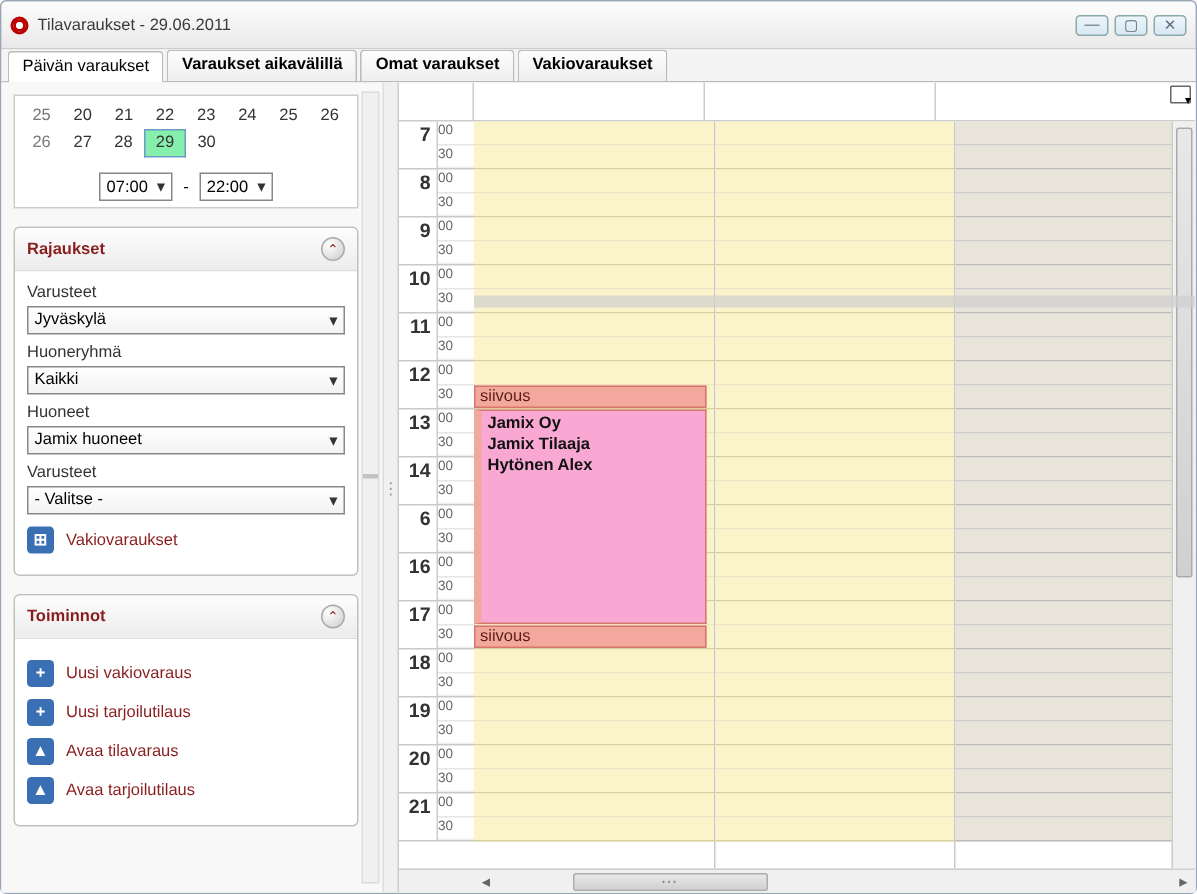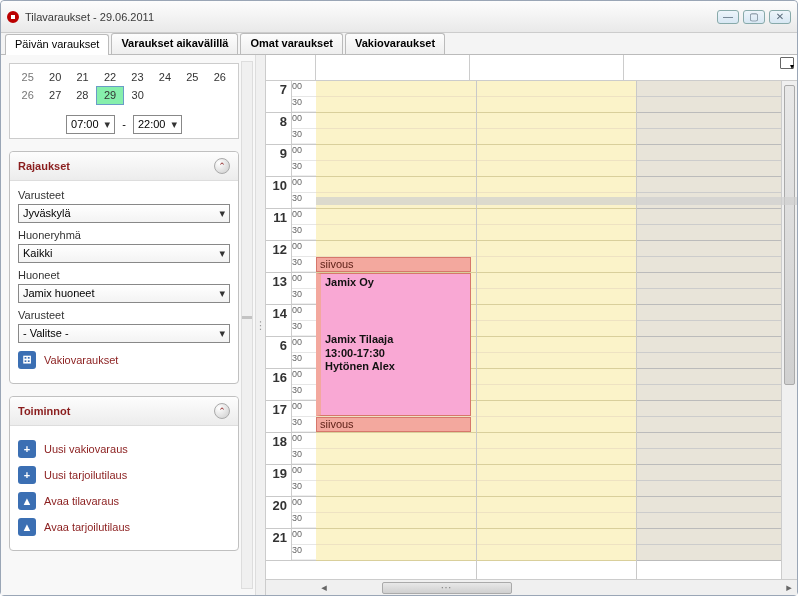--- a/index.html
+++ b/index.html
@@ -417,22 +417,21 @@
               </div>
 
             <div class="greyband" style="top:116px;"></div>
           </div>
         </div>
 
         <div style="position:absolute; left:50px; top:0; bottom:0; width:calc((100% - 50px - 16px)/3);">
           <div class="event ev-siivous" style="top:176px;"><span>siivous</span></div>
           <div class="event ev-book" style="top:192px; height:143px;">
             <div style="font-weight:bold;">Jamix Oy</div>
-            <div style="font-weight:bold;margin-top:43px;">Jamix Tilaaja</div>
-            <div style="font-weight:bold;">13:00-17:30</div>
+            <div style="font-weight:bold;">Jamix Tilaaja</div>
             <div style="font-weight:bold;">Hytönen Alex</div>
           </div>
           <div class="event ev-siivous" style="top:336px;"><span>siivous</span></div>
         </div>
       </div>
 
       <div class="vscroll">
           <div class="vthumb"></div>
         </div>
       <div class="hscroll">

